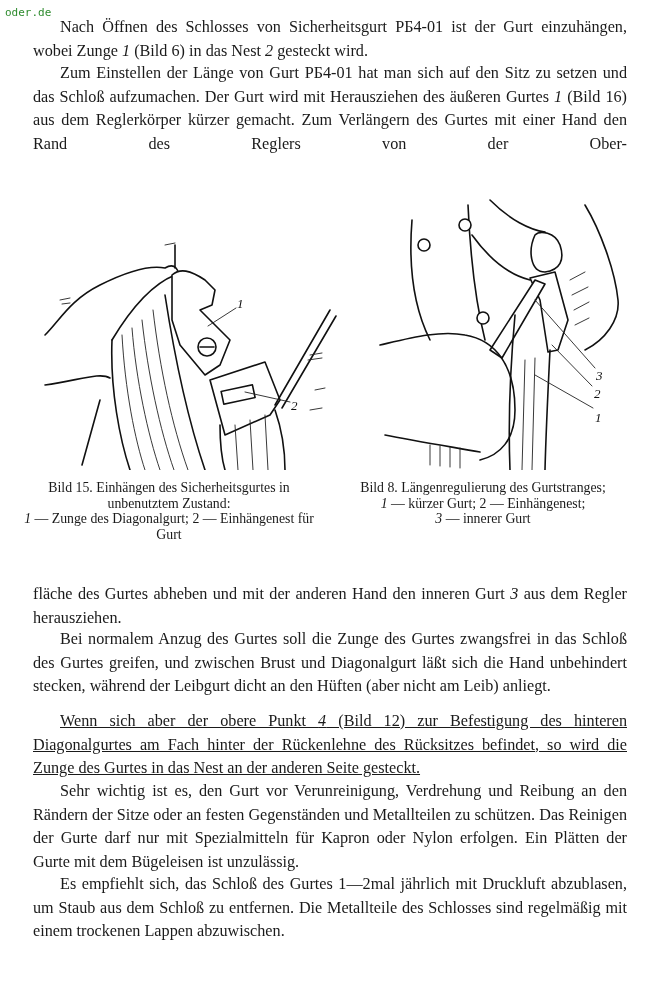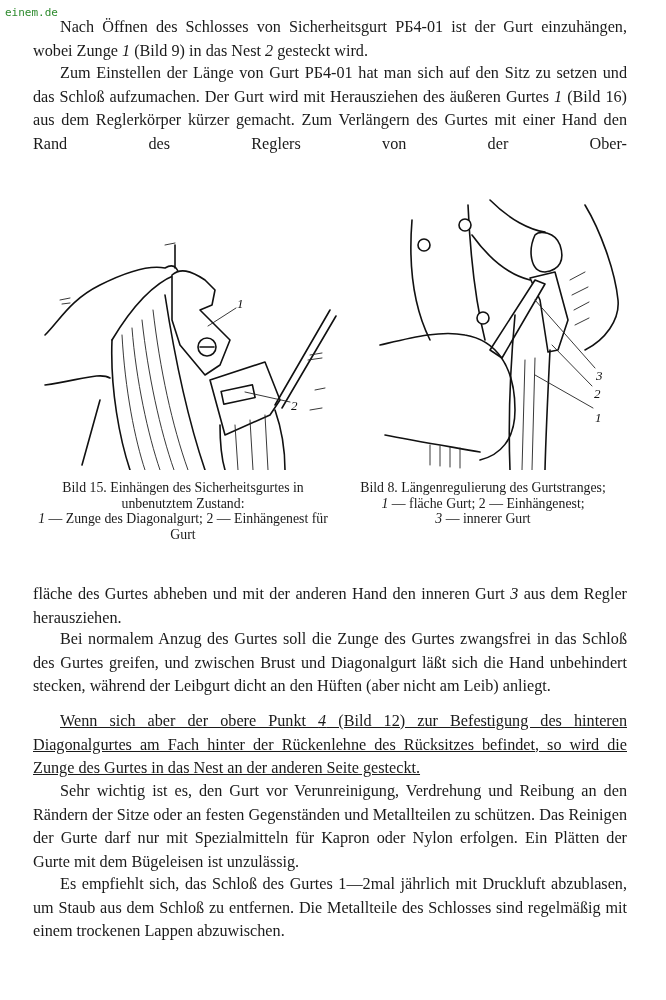--- a/index.html
+++ b/index.html
@@ -17,23 +17,23 @@
   .pagenum { position: absolute; right: 38px; top: 958px; font-size: 15px; margin-top: 44px; }
   svg { display: block; }
   svg .ln { fill: none; stroke: #111; stroke-width: 1.6; stroke-linecap: round; stroke-linejoin: round; }
   svg .thin { fill: none; stroke: #222; stroke-width: 0.9; stroke-linecap: round; }
   svg .fillw { fill: #fff; stroke: #111; stroke-width: 1.6; stroke-linejoin: round; }
   svg .lbl { font-family: "Liberation Serif", serif; font-style: italic; font-size: 13px; fill: #111; }
 </style>
 </head>
 <body>
 
-<div class="watermark">einem.de</div>
+<div class="watermark">oder.de</div>
 
-<p class="para indent" style="top:16px;"><span>Nach Öffnen des Schlosses von Sicherheitsgurt РБ4-01 ist der Gurt einzuhängen, wobei Zunge </span><i>1</i><span> (Bild 9) in das Nest </span><i>2</i><span> gesteckt wird.</span></p>
+<p class="para indent" style="top:16px;"><span>Nach Öffnen des Schlosses von Sicherheitsgurt РБ4-01 ist der Gurt einzuhängen, wobei Zunge </span><i>1</i><span> (Bild 6) in das Nest </span><i>2</i><span> gesteckt wird.</span></p>
 
 <p class="para indent" style="top:62px; text-align-last: justify;"><span>Zum Einstellen der Länge von Gurt РБ4-01 hat man sich auf den Sitz zu setzen und das Schloß aufzumachen. Der Gurt wird mit Herausziehen des äußeren Gurtes </span><i>1</i><span> (Bild 16) aus dem Reglerkörper kürzer gemacht. Zum Verlängern des Gurtes mit einer Hand den Rand des Reglers von der Ober-</span></p>
 
 <div class="fig" style="left:40px; top:240px; width:300px; height:230px;">
   <svg width="300" height="230" viewBox="0 0 300 230">
 
     <path class="ln" d="M5,95 C20,80 30,60 60,45 C90,30 110,25 125,28 C135,22 140,30 138,40"></path>
     <path class="ln" d="M5,145 C40,140 60,132 70,138"></path>
 
     <path class="ln" d="M72,100 C90,70 110,45 135,35"></path>
@@ -99,32 +99,32 @@
 
     <line class="thin" x1="165" y1="110" x2="225" y2="178"></line>
     <text class="lbl" x="226" y="190">3</text>
     <line class="thin" x1="182" y1="155" x2="222" y2="196"></line>
     <text class="lbl" x="224" y="208">2</text>
     <line class="thin" x1="165" y1="185" x2="223" y2="218"></line>
     <text class="lbl" x="225" y="232">1</text>
   </svg>
 </div>
 
-<div class="caption" style="left:38px; top:480px; width:290px;">
+<div class="caption" style="left:24px; top:480px; width:290px;">
   <div>Bild 15. Einhängen des Sicherheitsgurtes in unbenutztem Zustand:</div>
   <div>
     <i>1</i> — <span>Zunge des Diagonalgurt;</span>
     <span>2</span> — <span>Einhängenest für Gurt</span>
   </div>
 </div>
 
 <div class="caption" style="left:338px; top:480px; width:290px;">
   <div>Bild 8. Längenregulierung des Gurtstranges;</div>
   <div>
-    <i>1</i> — <span>fläche Gurt;</span>
+    <i>1</i> — <span>kürzer Gurt;</span>
     <span>2</span> — <span>Einhängenest;</span><br>
     <i>3</i> — <span>innerer Gurt</span>
   </div>
 </div>
 
 <p class="para" style="top:583px;"><span>fläche des Gurtes abheben und mit der anderen Hand den inneren Gurt </span><i>3</i><span> aus dem Regler herausziehen.</span></p>
 
 <p class="para indent" style="top:628px;"><span>Bei normalem Anzug des Gurtes soll die Zunge des Gurtes zwangsfrei in das Schloß des Gurtes greifen, und zwischen Brust und Diagonalgurt läßt sich die Hand unbehindert stecken, während der Leibgurt dicht an den Hüften (aber nicht am Leib) anliegt.</span></p>
 
 <p class="para indent" style="top:710px;text-decoration:underline;"><span>Wenn sich aber der obere Punkt </span><i>4</i><span> (Bild 12) zur Befestigung des hinteren Diagonalgurtes am Fach hinter der Rückenlehne des Rücksitzes befindet, so wird die Zunge des Gurtes in das Nest an der anderen Seite gesteckt.</span></p>

